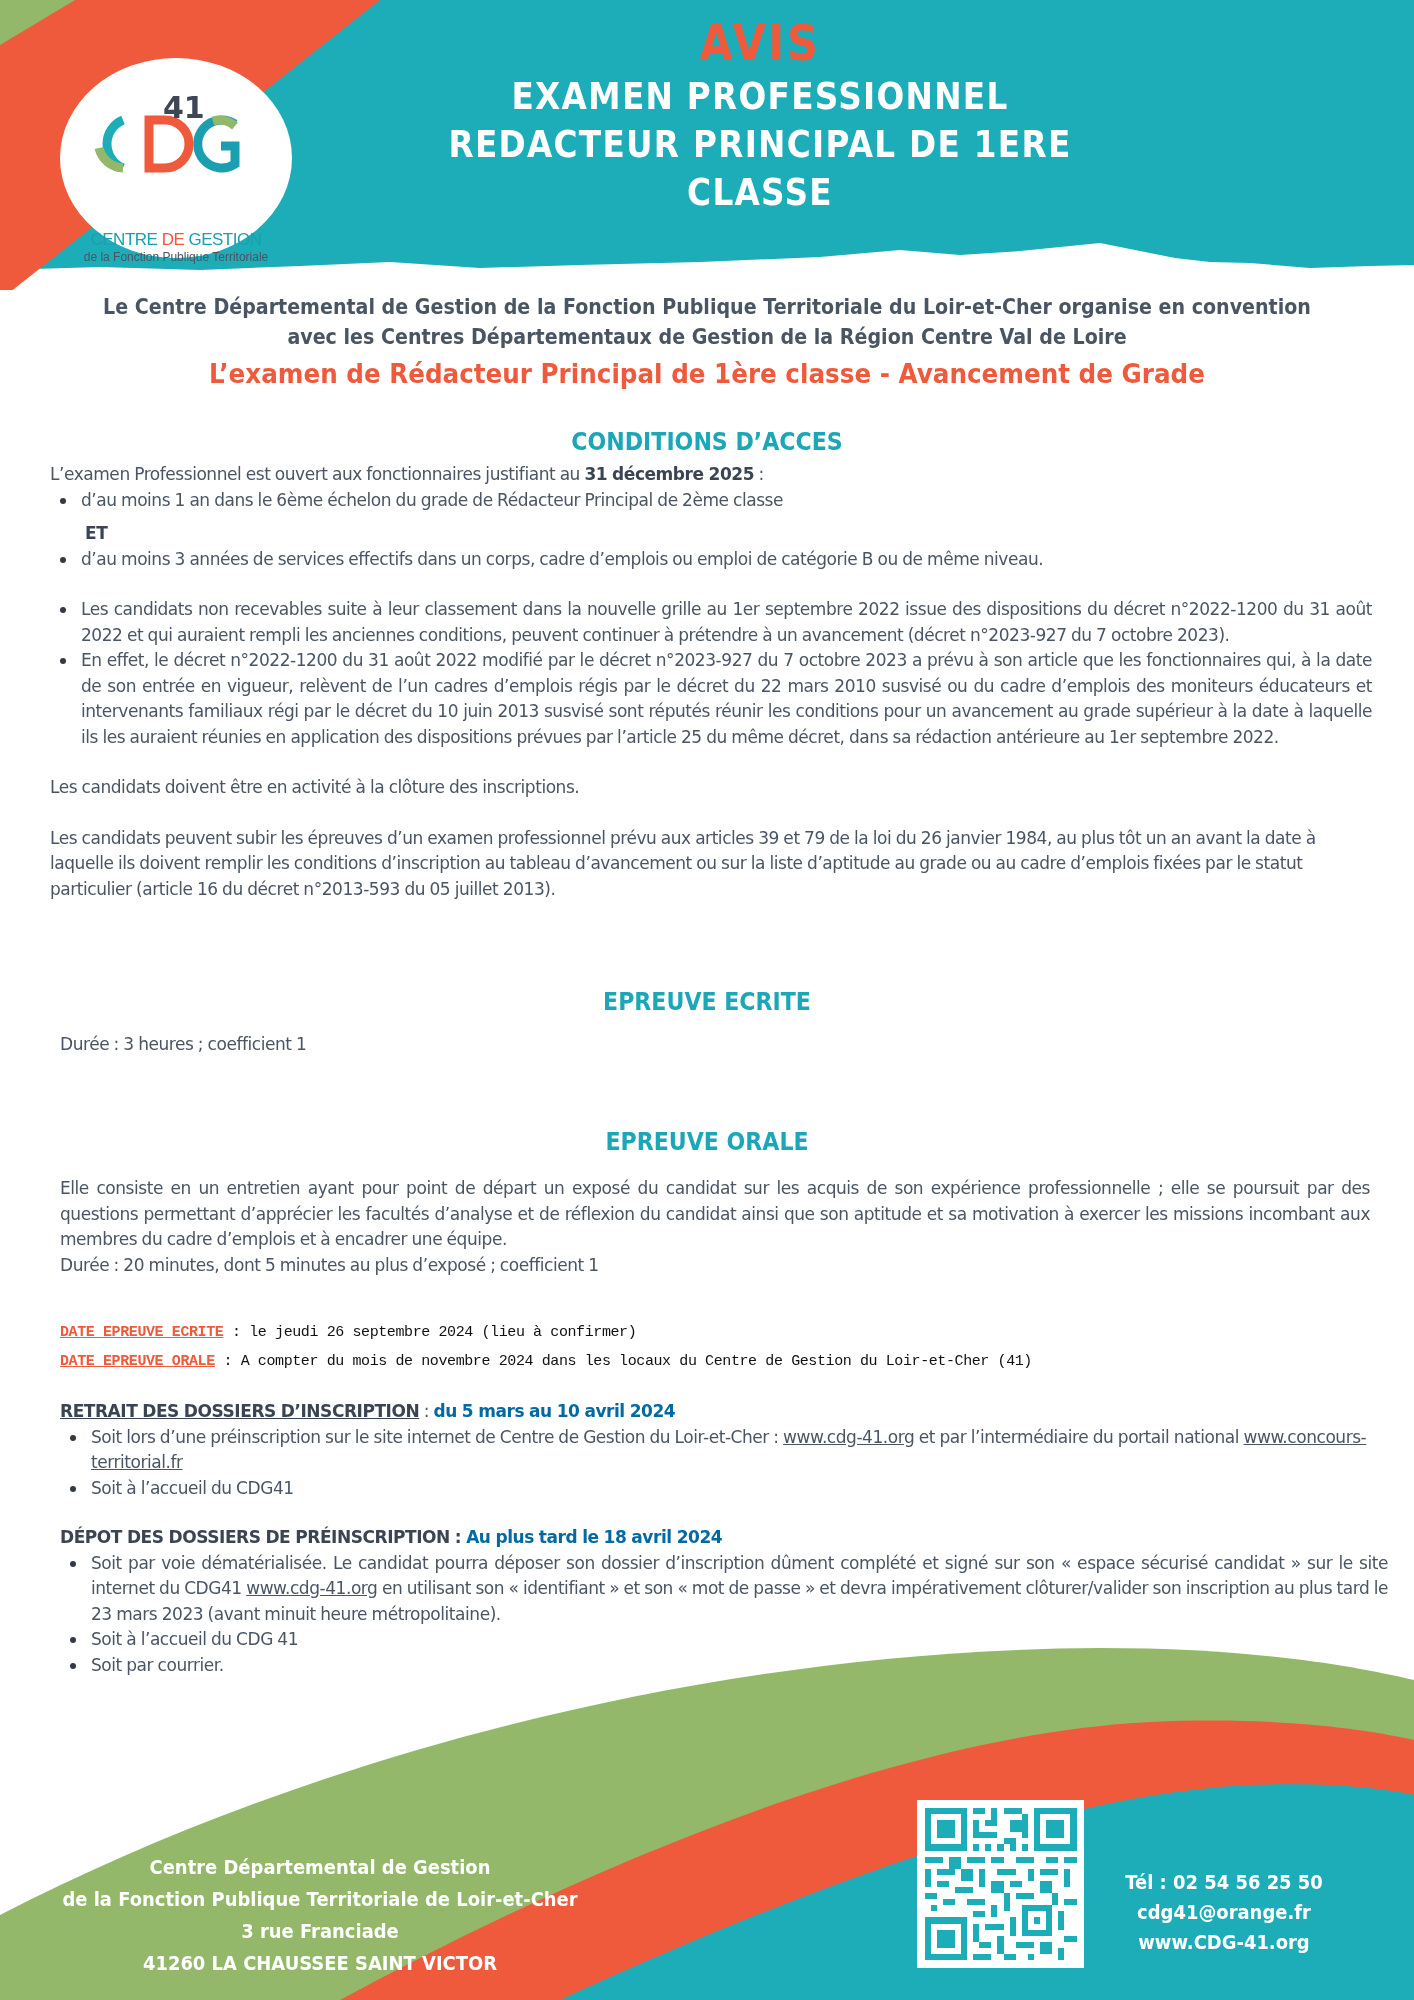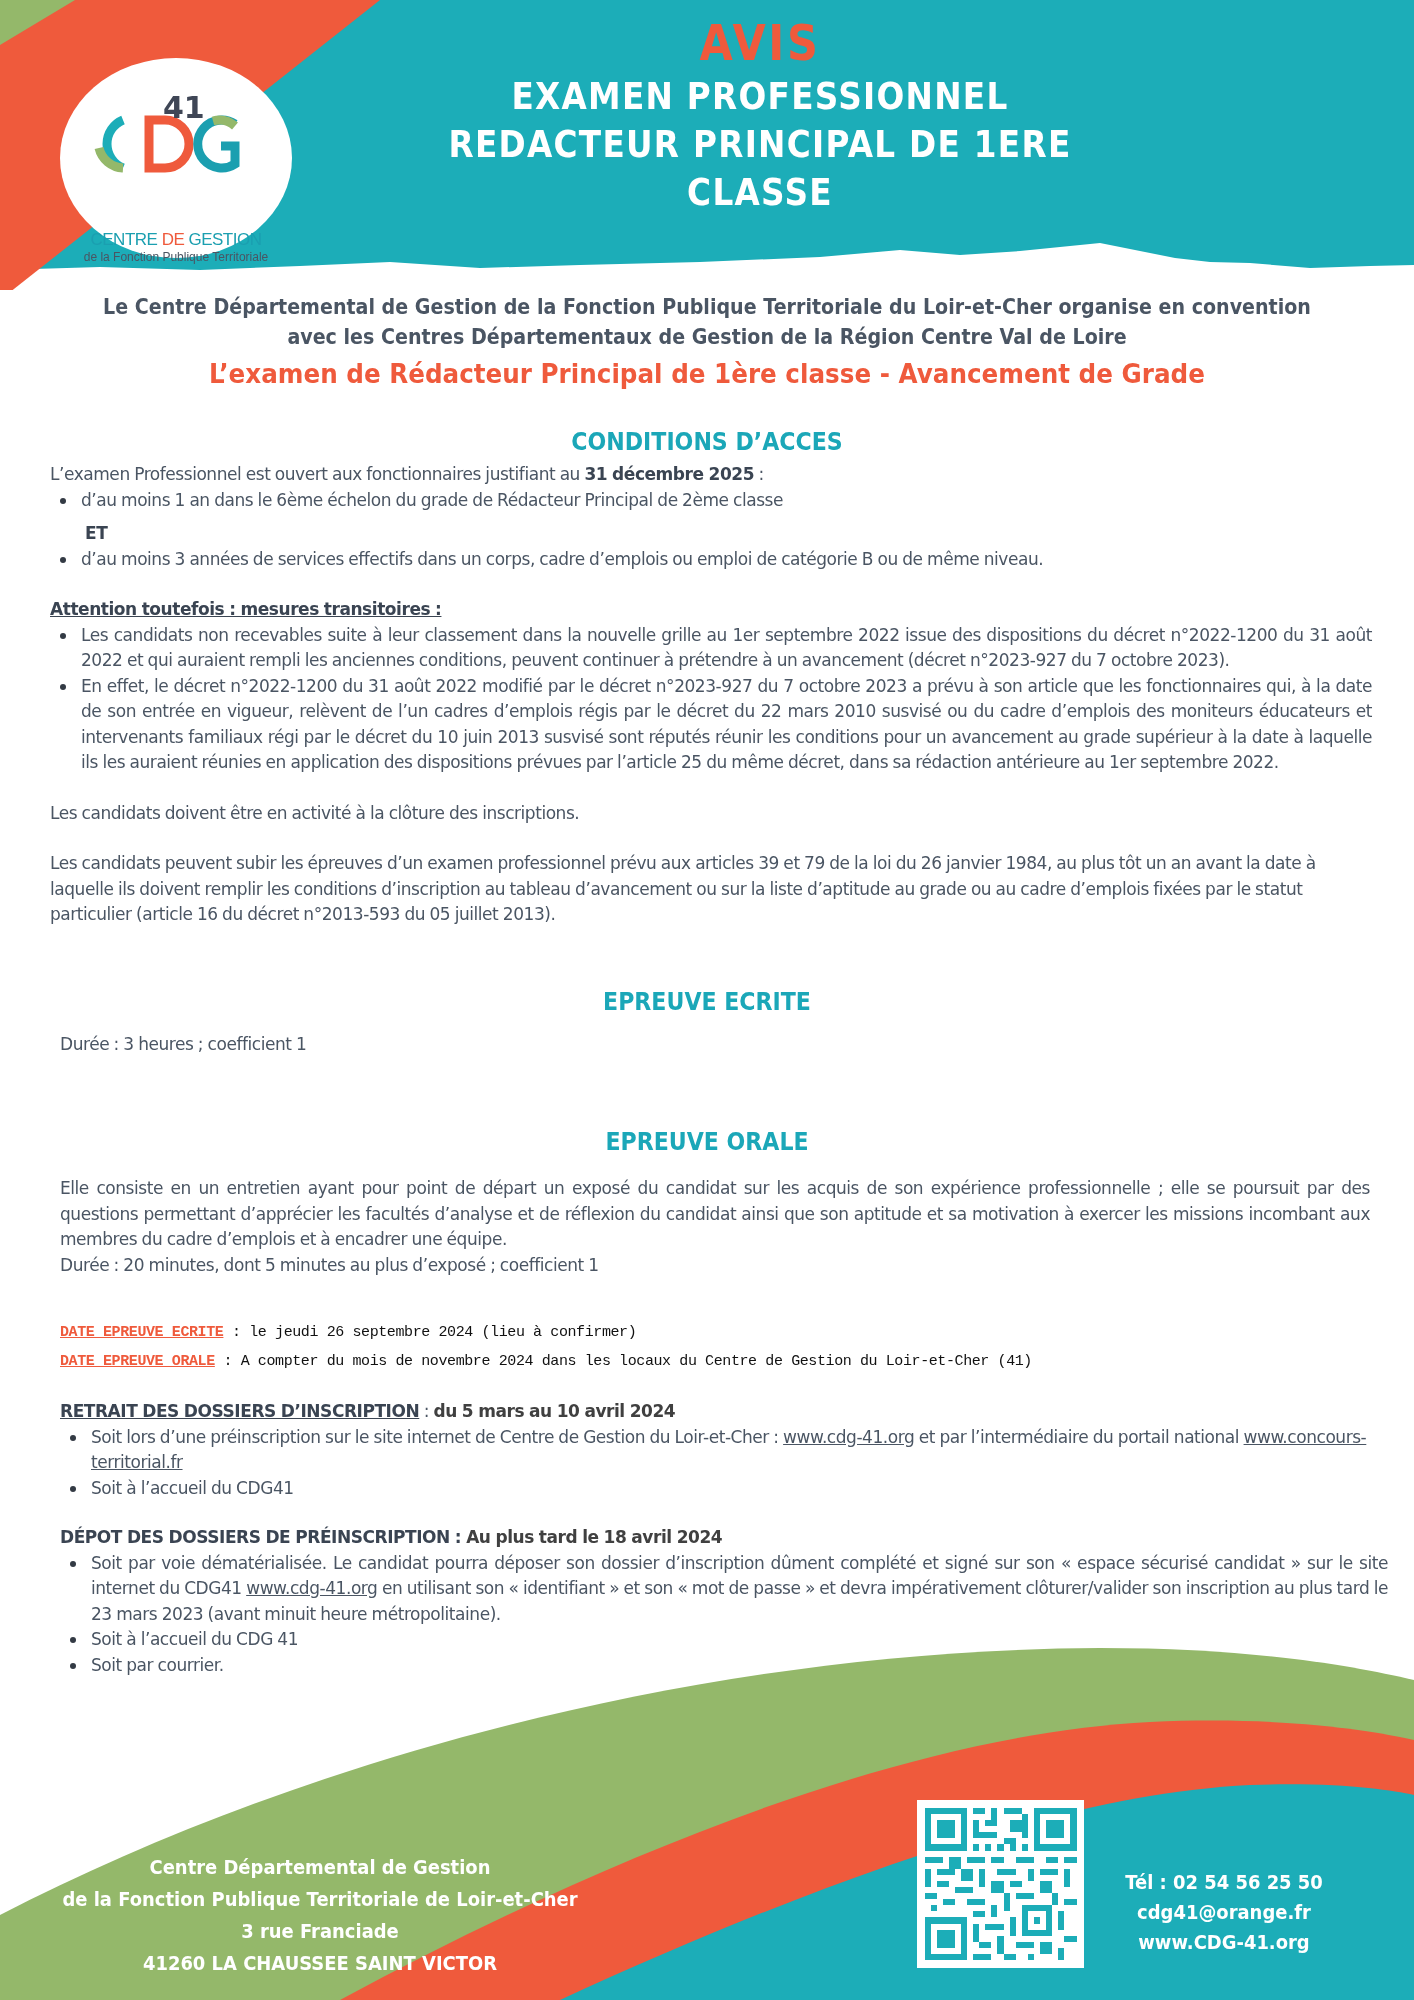--- a/index.html
+++ b/index.html
@@ -64,21 +64,21 @@
   ul.bul li { position: relative; padding-left: 31px; }
   ul.bul li::before {
     content: ""; position: absolute; left: 10px; top: 10px; width: 6px; height: 6px;
     border-radius: 50%; background: #333a44;
   }
   .just { text-align: justify; }
   b.strong { color: #3a4452; text-align: center; }
   .u { text-decoration: underline; }
   .link { text-decoration: underline; color: #4a5563; }
   .orange-u { color: #ef5a3c; font-weight: bold; text-decoration: underline; }
-  .green { color: #404040; font-weight: bold; text-align: right; }
+  .green { color: #0369a1; font-weight: bold; text-align: right; }
   .dark { color: #111; }
 
   
   .footer-bg { position: absolute; left: 0; top: 1640px; }
   .footer-address {
     position: absolute; left: 20px; top: 1852px; width: 600px; text-align: center;
     font-family: "DejaVu Sans", sans-serif; font-weight: bold; font-size: 19.5px;
     color: #fff; line-height: 32px; transform: scaleX(0.92);
   }
   .qr-box {
@@ -142,21 +142,20 @@
     <span>L’examen  Professionnel est ouvert aux fonctionnaires justifiant au </span><b class="strong">31 décembre 2025</b><span> :</span>
   </div>
   <ul class="bul">
     <li>d’au moins 1 an dans le 6ème échelon du grade de Rédacteur Principal de 2ème classe</li>
   </ul>
   <div style="padding-left:35px; font-weight:bold; color:#3a4452;margin-top:8px;">ET</div>
   <ul class="bul">
     <li>d’au moins 3 années de services effectifs dans un corps, cadre d’emplois ou  emploi de catégorie B ou de même niveau.</li>
   </ul>
   <div style="height:25px;"></div>
-  <div class="u" style="font-weight:bold; color:#3a4452;">Attention toutefois : mesures transitoires :</div>
   <ul class="bul just" style="width:1322px;">
     <li>Les candidats non recevables suite à leur classement dans la nouvelle grille au 1er septembre 2022 issue des dispositions du décret n°2022-1200 du 31 août 2022 et qui auraient rempli les anciennes conditions, peuvent continuer à prétendre à un avancement (décret n°2023-927 du 7 octobre 2023).</li>
     <li>En effet, le décret n°2022-1200 du 31 août 2022 modifié par le décret n°2023-927 du 7 octobre 2023 a prévu à son article que les fonctionnaires qui, à la date de son entrée en vigueur, relèvent de l’un cadres d’emplois régis par le décret du 22 mars 2010 susvisé ou du cadre d’emplois des moniteurs éducateurs et intervenants familiaux régi par le décret du 10 juin 2013 susvisé sont réputés réunir les conditions pour un avancement au grade supérieur à la date à laquelle ils les auraient réunies en application des dispositions prévues par l’article 25 du même décret, dans sa rédaction antérieure au 1er septembre 2022.</li>
   </ul>
   <div style="height:25px;"></div>
   <div>Les candidats doivent être en activité à la clôture des inscriptions.</div>
   <div style="height:25px;"></div>
   <div style="width:1322px;">Les candidats peuvent subir les épreuves d’un examen professionnel prévu aux articles 39 et 79 de la loi du 26 janvier 1984, au plus tôt un an avant la date à laquelle ils doivent remplir les conditions d’inscription au tableau d’avancement ou sur la liste d’aptitude au grade ou au cadre d’emplois fixées par le statut particulier (article 16 du décret n°2013-593 du 05 juillet 2013).</div>
 </div>
 

